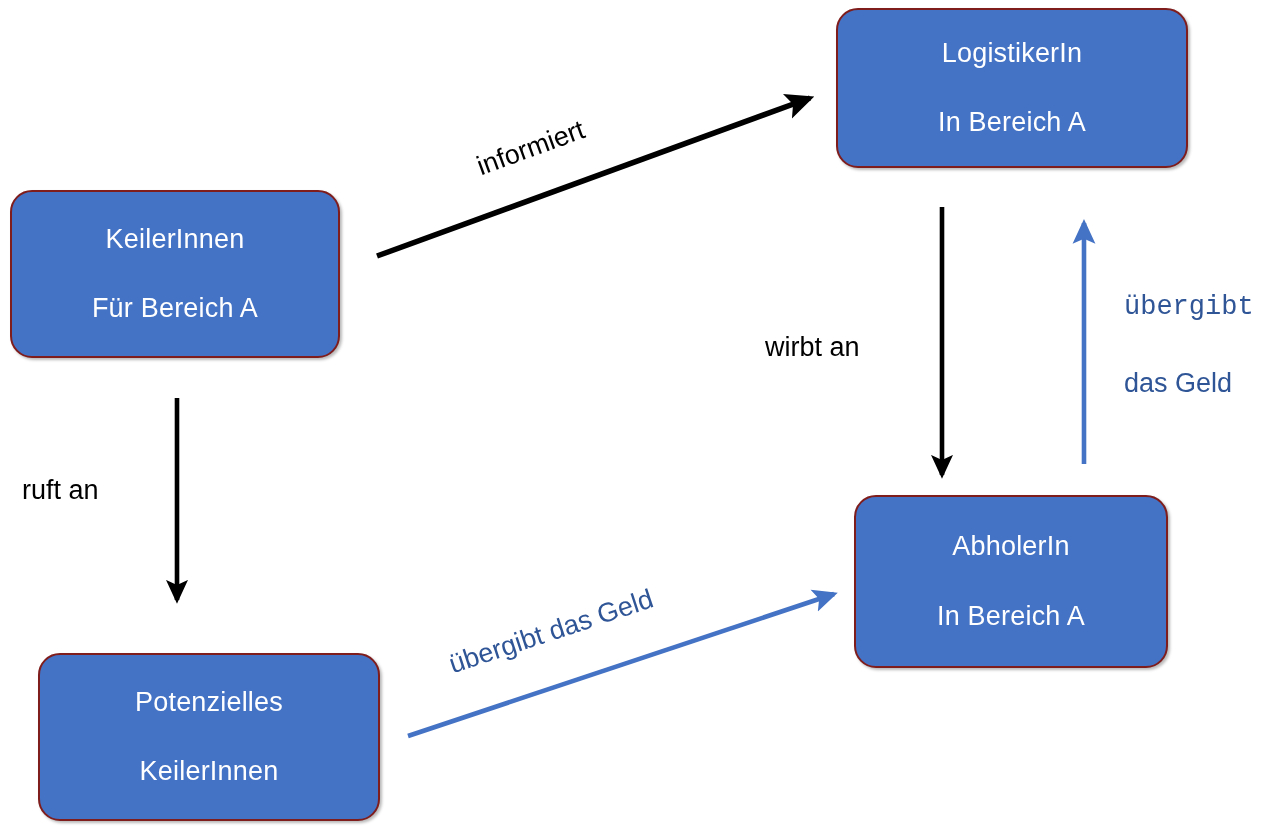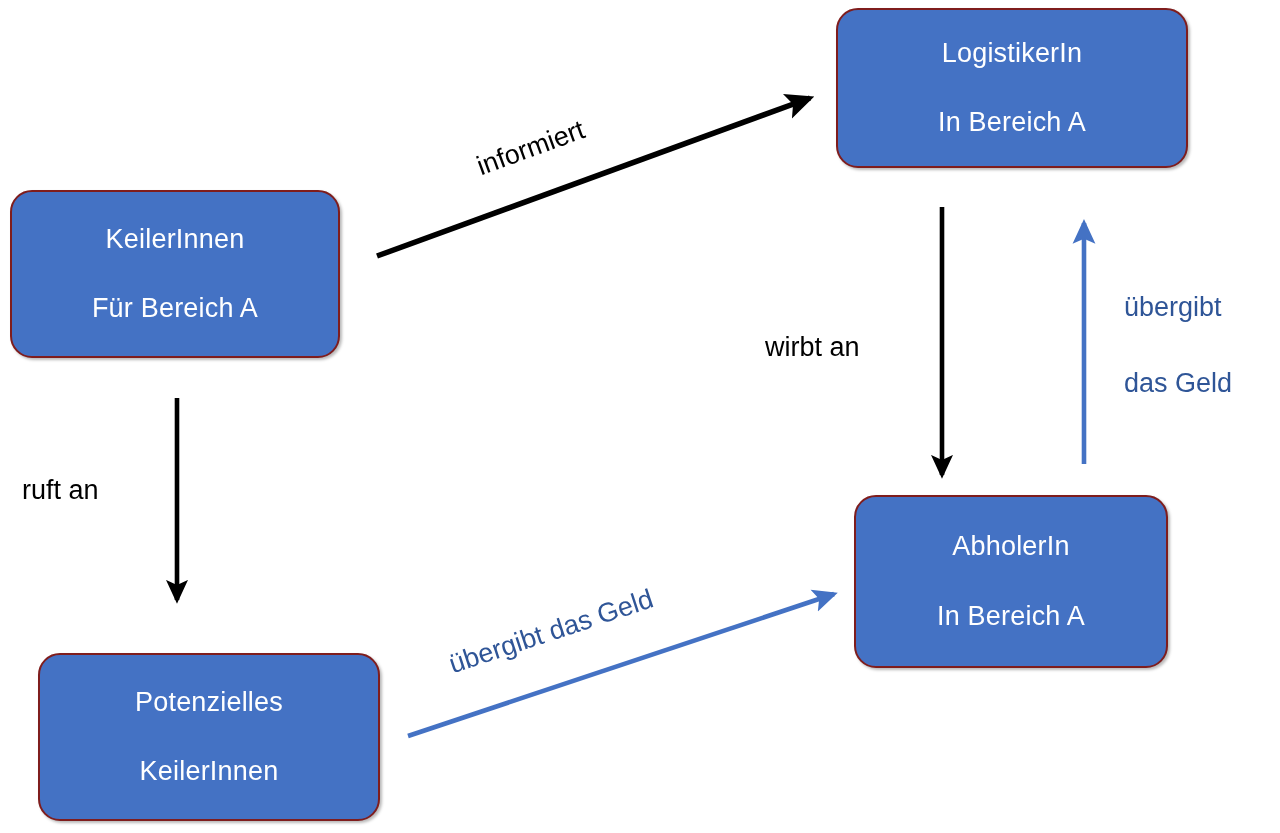--- a/index.html
+++ b/index.html
@@ -110,17 +110,17 @@
   </div>
 
   <div class="edge-label rot-informiert" style="left:478px; top:152px;">informiert</div>
 
   <div class="edge-label" style="left:22px; top:475px;">ruft an</div>
 
   <div class="edge-label" style="left:765px; top:322px;margin-top:10px;">wirbt an</div>
 
   <div class="edge-label blue rot-uebergibt-geld" style="left:450px; top:650px;">übergibt das Geld</div>
 
-  <div class="edge-label blue" style="left:1124px; top:292px;">übergibt</div>
+  <div class="edge-label blue" style="left:1124px; top:292px;font-family:Liberation Mono, monospace;">übergibt</div>
 
   <div class="edge-label blue" style="left:1124px; top:368px;text-align:center;">das Geld</div>
 
 </div>
 
 </body></html>

